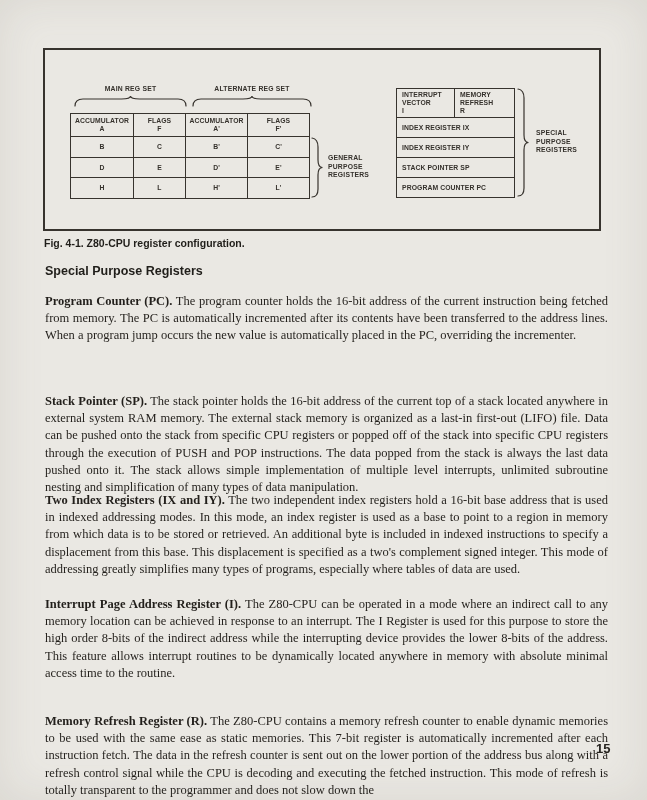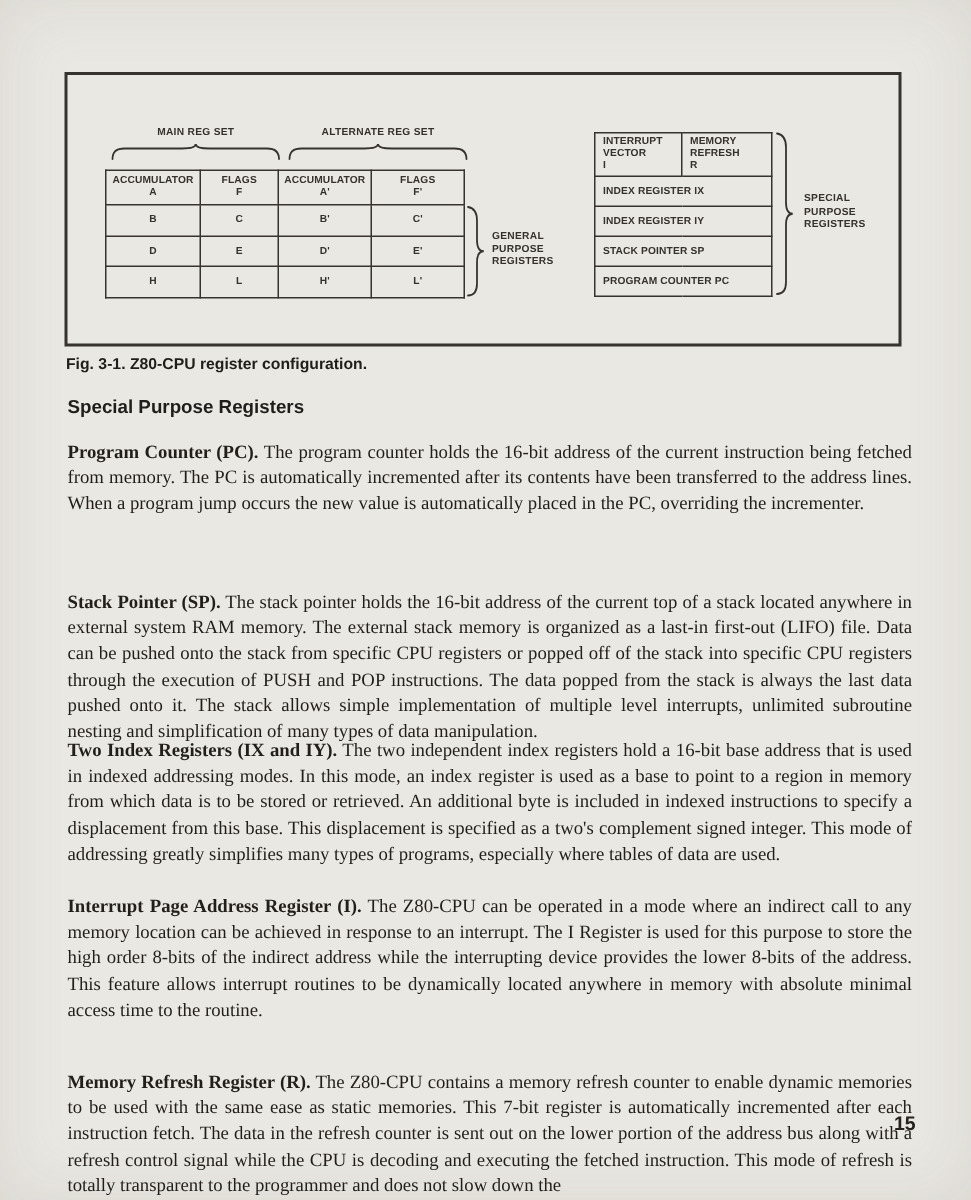--- a/index.html
+++ b/index.html
@@ -156,21 +156,21 @@
     </table>
 
   <svg class="brace fig-abs" style="left:472px;top:38px;" width="14" height="109">
     <path d="M 1 1 Q 7 2 7 10 L 7 47 Q 7 54.5 11.5 54.5 Q 7 54.5 7 62 L 7 100 Q 7 108 1 108"></path>
   </svg>
   <div class="fig-abs fig-label" style="left:491px;top:79px;">SPECIAL
 PURPOSE
 REGISTERS</div>
 </div>
 
-<div class="fig-caption">Fig. 3-1. Z80-CPU register configuration.</div>
+<div class="fig-caption">Fig. 4-1. Z80-CPU register configuration.</div>
 
 <div class="section-heading">Special Purpose Registers</div>
 
 <p class="bodypara" id="para-pc">
   <b>Program Counter (PC).</b><span> The program counter holds the 16-bit address of the current instruction being fetched from memory. The PC is automatically incremented after its contents have been transferred to the address lines. When a program jump occurs the new value is automatically placed in the PC, overriding the incrementer.</span>
 </p>
 <p class="bodypara" id="para-sp">
   <b>Stack Pointer (SP).</b><span> The stack pointer holds the 16-bit address of the current top of a stack located anywhere in external system RAM memory. The external stack memory is organized as a last-in first-out (LIFO) file. Data can be pushed onto the stack from specific CPU registers or popped off of the stack into specific CPU registers through the execution of PUSH and POP instructions. The data popped from the stack is always the last data pushed onto it. The stack allows simple implementation of multiple level interrupts, unlimited subroutine nesting and simplification of many types of data manipulation.</span>
 </p>
 <p class="bodypara" id="para-ix">

